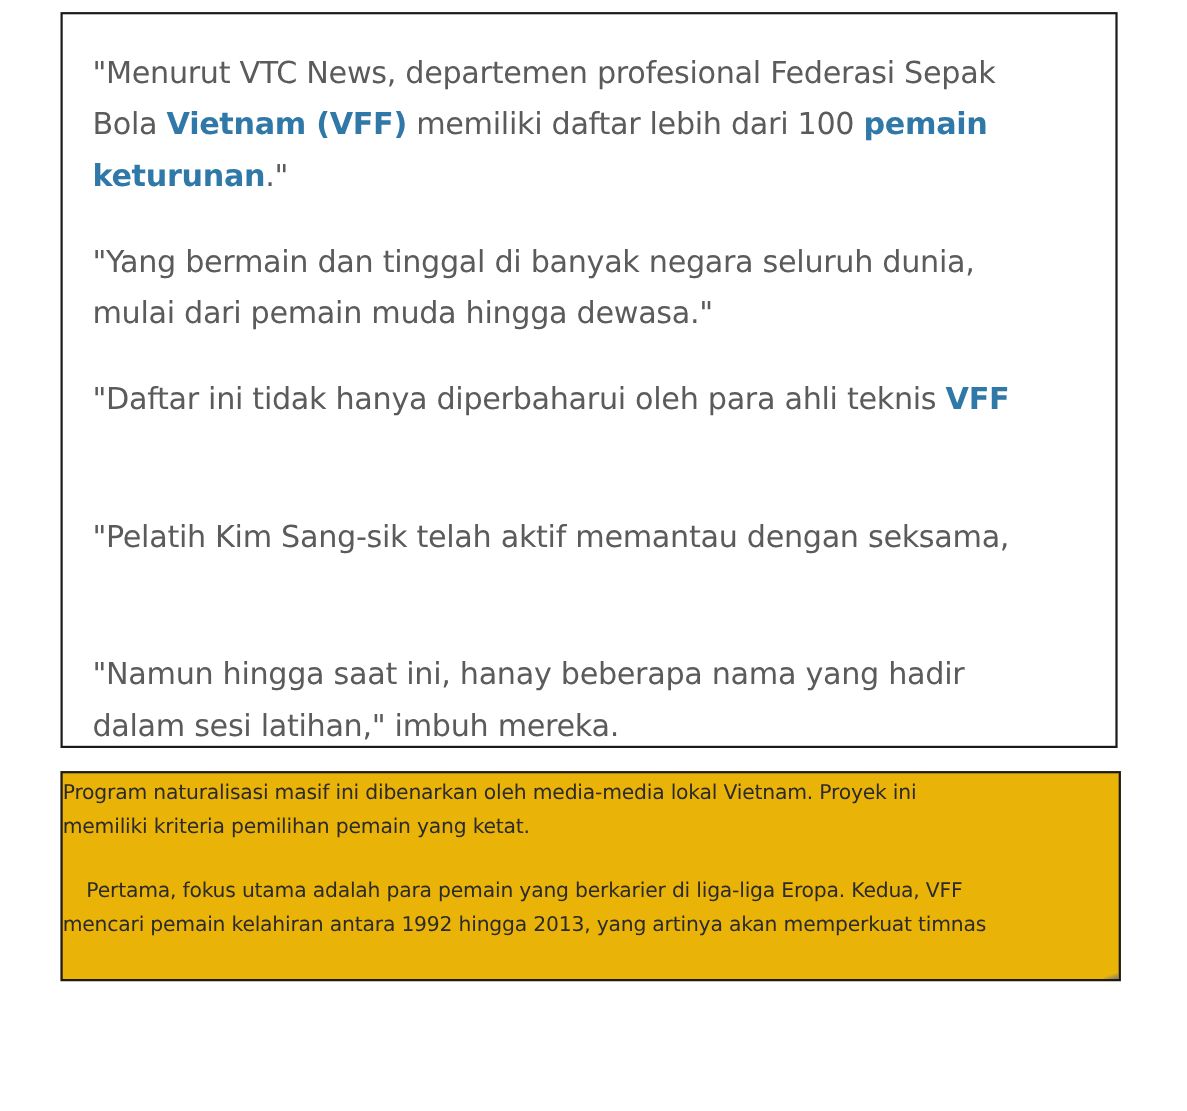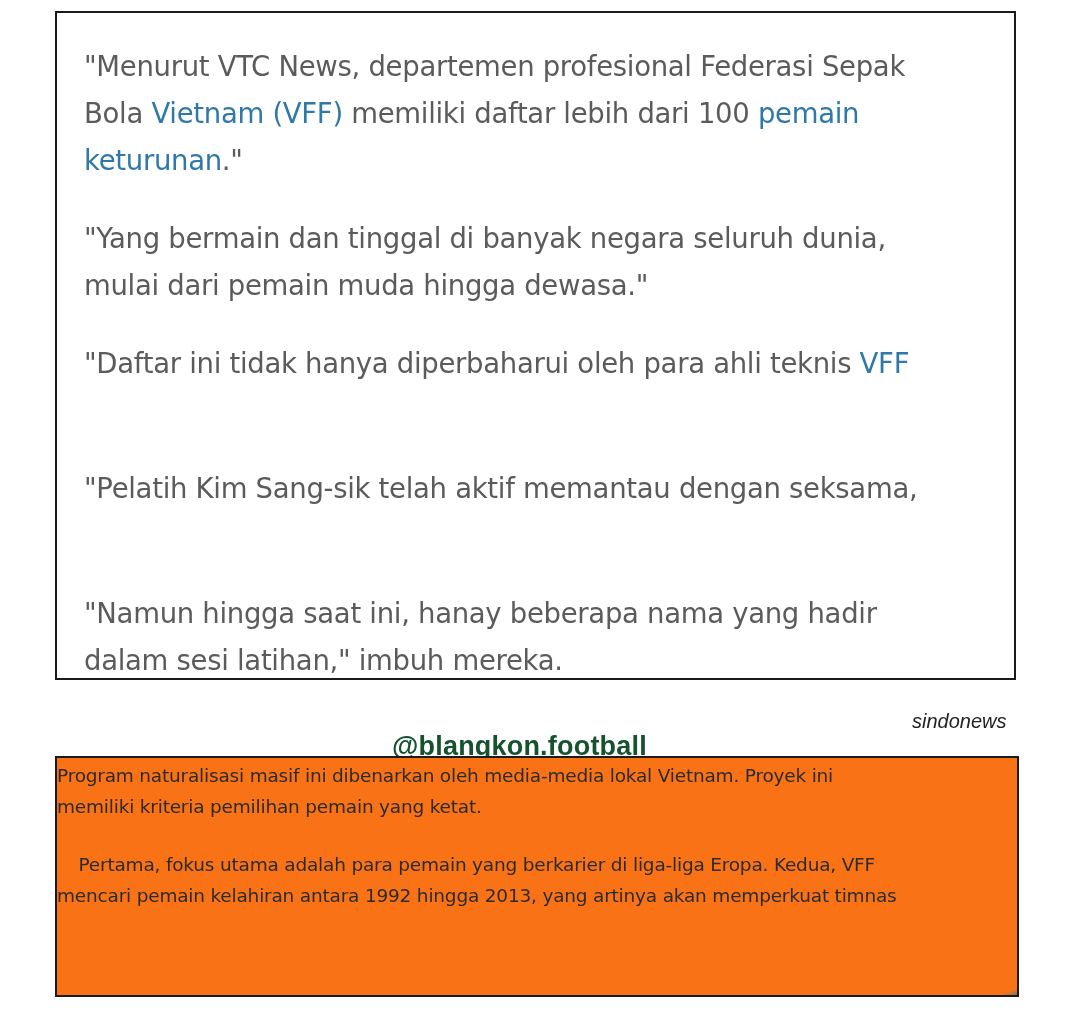--- a/index.html
+++ b/index.html
@@ -28,21 +28,21 @@
       left: 27px;
       margin: 0;
       font-family: "DejaVu Sans", sans-serif;
       font-size: 27.5px;
       line-height: 47px;
       color: #5b5b5b;
       letter-spacing: -0.3px;
       white-space: nowrap;
     }
     .quote-para .line { display: block; }
-    .link { color: #2f78a8; }
+    .link { color: #2f78a8; font-weight: bold; }
     .watermark {
       position: absolute;
       left: 392px;
       top: 686px;
       font-family: "Liberation Sans", sans-serif;
       font-weight: bold;
       font-size: 27px;
       color: #14532d;
       letter-spacing: 0.2px;
       margin-top: 45px;
@@ -53,26 +53,26 @@
       top: 710px;
       font-family: "Liberation Sans", sans-serif;
       font-style: italic;
       font-size: 20px;
       color: #222222;
       margin-left: 24px;
     }
     .article-box {
       position: absolute;
       left: 55px;
-      top: 756px;
+      top: 701px;
       width: 964px;
-      height: 241px;
+      height: 191px;
       border: 2px solid #1a1a1a;
       box-sizing: border-box;
-      background: #f97316;
+      background: #eab308;
       overflow: hidden;
     }
     .article-para {
       position: absolute;
       left: 0px;
       margin: 0;
       font-family: "DejaVu Sans", sans-serif;
       font-size: 18.5px;
       line-height: 31px;
       color: #2b2b2b;

